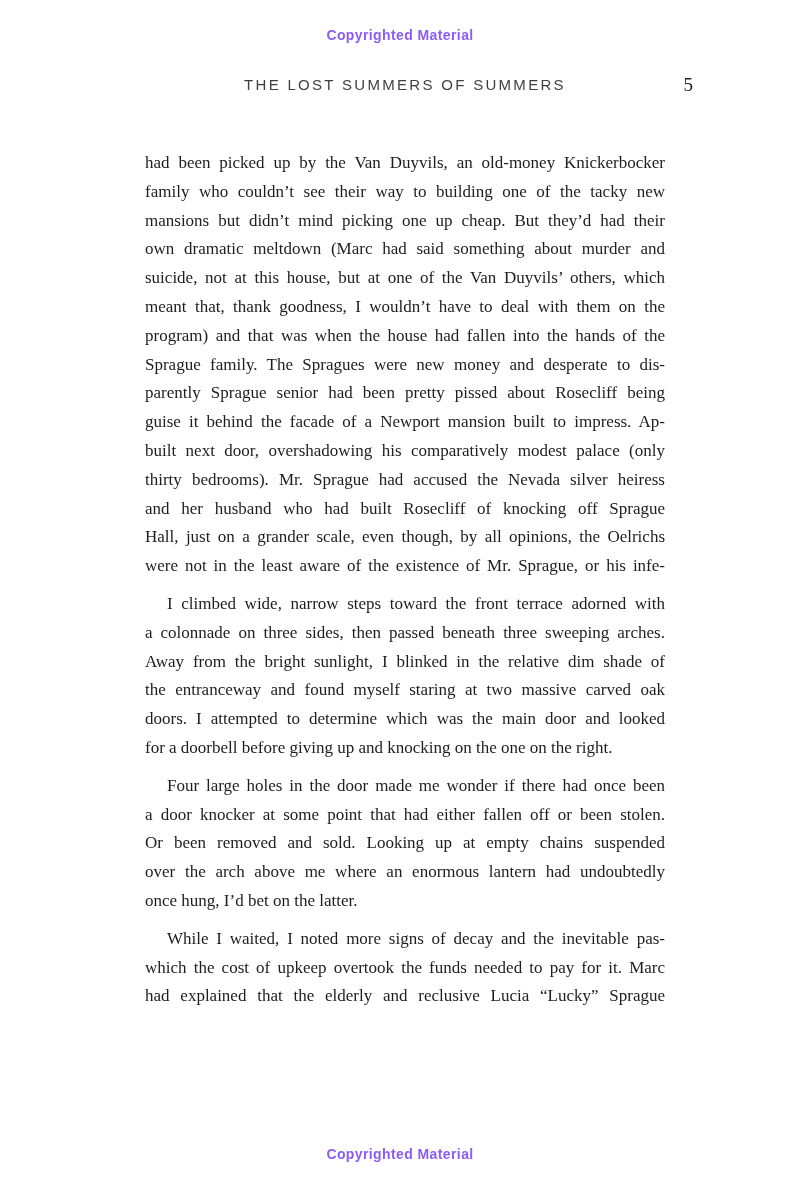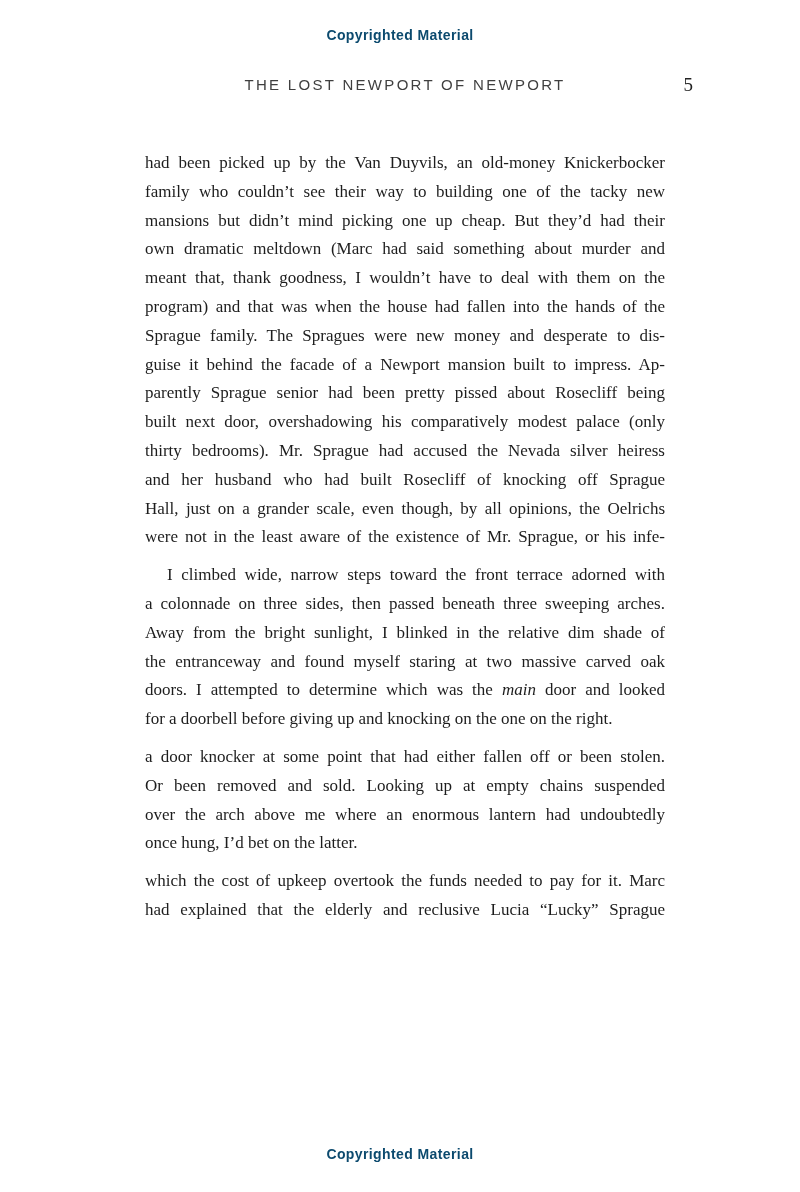--- a/index.html
+++ b/index.html
@@ -17,21 +17,21 @@
   }
   .notice {
     position: absolute;
     left: 0;
     width: 100%;
     text-align: center;
     font-family: "Liberation Sans", "DejaVu Sans", sans-serif;
     font-weight: 700;
     font-size: 14px;
     letter-spacing: 0.4px;
-    color: #0c4a6e;
+    color: #8b5cf6;
   }
   .notice.top { top: 27px; }
   .notice.bottom { top: 1146px; }
   .header-row {
     position: absolute;
     left: 136px;
     top: 76px;
     width: 538px;
     text-align: center;
   }
@@ -63,66 +63,69 @@
     height: 28.8px;
     line-height: 28.8px;
     font-size: 17px;
     text-align: justify;
     text-align-last: justify;
     overflow: hidden;
     white-space: normal;
   }
   .line.last { text-align-last: left; }
   .para.indent .line.first { text-indent: 22px; }
-  .it { font-style: italic; }
+  .it { }
 </style>
 </head>
 <body>
 
 <div class="page">
 
   <div class="notice top">Copyrighted Material</div>
 
   <div class="header-row">
-    <span class="running-title">THE LOST NEWPORT OF NEWPORT</span>
+    <span class="running-title">THE LOST SUMMERS OF SUMMERS</span>
     <span class="page-num">5</span>
   </div>
 
   <div class="body-text">
       <div class="para">
         <div class="line first"><span>had been picked up by the Van Duyvils, an old-money Knickerbocker</span></div>
         <div class="line"><span>family who couldn’t see their way to building one of the tacky new</span></div>
         <div class="line"><span>mansions but didn’t mind picking one up cheap. But they’d had their</span></div>
         <div class="line"><span>own dramatic meltdown (Marc had said something about murder and</span></div>
+        <div class="line"><span>suicide, not at this house, but at one of the Van Duyvils’ others, which</span></div>
         <div class="line"><span>meant that, thank goodness, I wouldn’t have to deal with them on the</span></div>
         <div class="line"><span>program) and that was when the house had fallen into the hands of the</span></div>
         <div class="line"><span>Sprague family. The Spragues were new money and desperate to dis-</span></div>
+        <div class="line"><span>parently Sprague senior had been pretty pissed about Rosecliff being</span></div>
         <div class="line"><span>guise it behind the facade of a Newport mansion built to impress. Ap-</span></div>
-        <div class="line"><span>parently Sprague senior had been pretty pissed about Rosecliff being</span></div>
         <div class="line"><span>built next door, overshadowing his comparatively modest palace (only</span></div>
         <div class="line"><span>thirty bedrooms). Mr. Sprague had accused the Nevada silver heiress</span></div>
         <div class="line"><span>and her husband who had built Rosecliff of knocking off Sprague</span></div>
         <div class="line"><span>Hall, just on a grander scale, even though, by all opinions, the Oelrichs</span></div>
         <div class="line"><span>were not in the least aware of the existence of Mr. Sprague, or his infe-</span></div>
       </div>
       <div class="para indent">
         <div class="line first"><span>I climbed wide, narrow steps toward the front terrace adorned with</span></div>
         <div class="line"><span>a colonnade on three sides, then passed beneath three sweeping arches.</span></div>
         <div class="line"><span>Away from the bright sunlight, I blinked in the relative dim shade of</span></div>
         <div class="line"><span>the entranceway and found myself staring at two massive carved oak</span></div>
         <div class="line"><span>doors. I attempted to determine which was the </span><span class="it">main</span><span> door and looked</span></div>
         <div class="line last"><span>for a doorbell before giving up and knocking on the one on the right.</span></div>
       </div>
       <div class="para indent">
+        <div class="line first"><span>Four large holes in the door made me wonder if there had once been</span></div>
         <div class="line"><span>a door knocker at some point that had either fallen off or been stolen.</span></div>
         <div class="line"><span>Or been removed and sold. Looking up at empty chains suspended</span></div>
         <div class="line"><span>over the arch above me where an enormous lantern had undoubtedly</span></div>
         <div class="line last"><span>once hung, I’d bet on the latter.</span></div>
       </div>
       <div class="para indent">
+        <div class="line first"><span>While I waited, I noted more signs of decay and the inevitable pas-</span></div>
         <div class="line"><span>which the cost of upkeep overtook the funds needed to pay for it. Marc</span></div>
         <div class="line"><span>had explained that the elderly and reclusive Lucia “Lucky” Sprague</span></div>
       </div>
     </div>
 
   <div class="notice bottom">Copyrighted Material</div>
 
 </div>
 
 </body></html>

